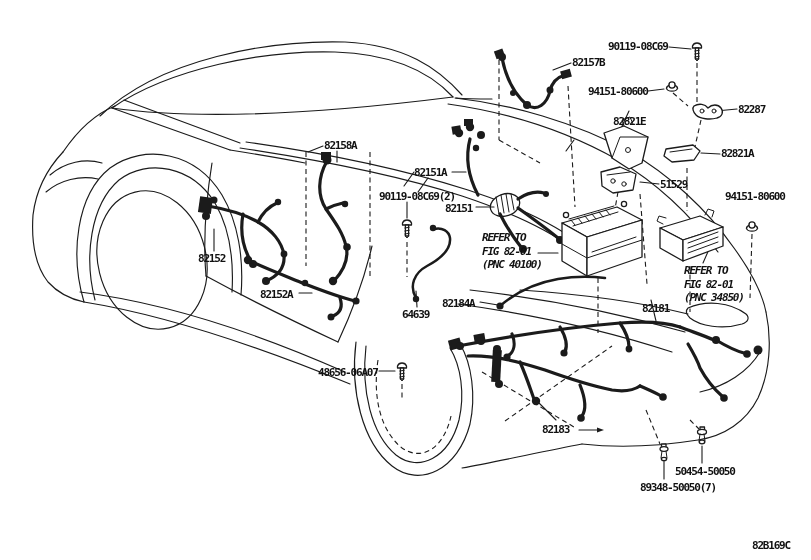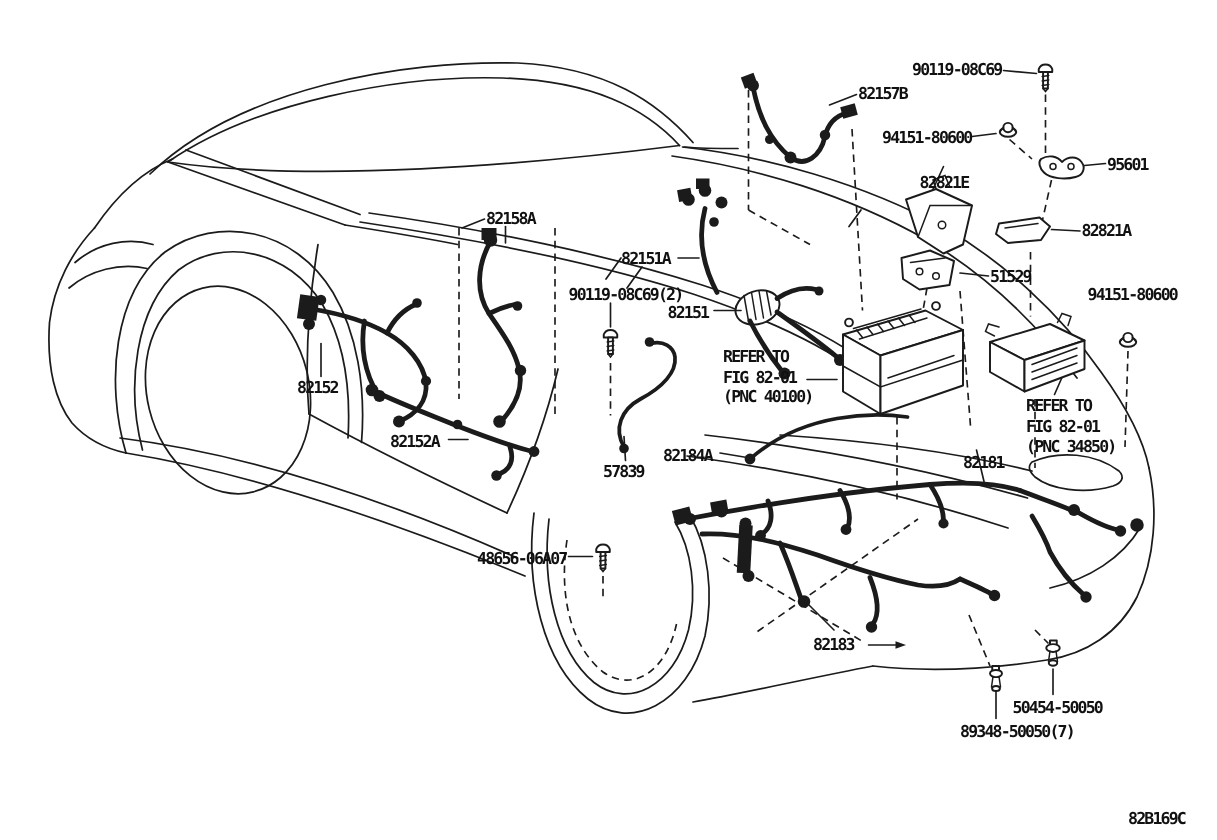--- a/index.html
+++ b/index.html
@@ -2,21 +2,21 @@
 <html><head>
 <meta charset="utf-8">
 <style>
   html,body{margin:0;padding:0;background:#ffffff;}
   .stage{position:relative;width:811px;height:560px;background:#ffffff;overflow:hidden;
          font-family:"DejaVu Sans Mono","Liberation Mono",monospace;}
   .stage svg{position:absolute;left:0;top:0;}
   .lbl{position:absolute;font-size:11px;font-weight:700;letter-spacing:-1.2px;
        color:#111;white-space:nowrap;line-height:11px;}
   .note{position:absolute;font-size:11px;font-weight:700;letter-spacing:-1.2px;
-        color:#111;white-space:nowrap;line-height:13.5px;}
+        color:#111;white-space:nowrap;line-height:13.5px;font-style:italic;}
   .thin{stroke:#1b1b1b;stroke-width:1.15;fill:none;stroke-linecap:round;stroke-linejoin:round;}
   .dash{stroke:#1b1b1b;stroke-width:1.1;fill:none;stroke-dasharray:5 3.5;stroke-linecap:butt;}
   .lead{stroke:#1b1b1b;stroke-width:1.1;fill:none;stroke-linecap:round;}
   .harn{stroke:#1b1b1b;stroke-width:3.2;fill:none;stroke-linecap:round;stroke-linejoin:round;}
   .wire{stroke:#1b1b1b;stroke-width:2.5;fill:none;stroke-linecap:round;}
   .blob{fill:#1b1b1b;stroke:none;}
   .part{stroke:#1b1b1b;stroke-width:1.3;fill:#ffffff;stroke-linejoin:round;}
   .pdet{stroke:#1b1b1b;stroke-width:1;fill:none;stroke-linecap:round;}
 </style>
 </head>
@@ -321,31 +321,31 @@
     <ellipse class="part" cx="664" cy="449" rx="4" ry="2.4"></ellipse>
     <path class="pdet" d="M662,451 L661,458 M666,451 L667,458"></path>
     <ellipse class="part" cx="664" cy="459" rx="2.6" ry="1.7"></ellipse>
   </g>
 </svg>
 
   <div class="lbl" style="left:608px;top:41px">90119-08C69</div>
   <div class="lbl" style="left:572px;top:57px">82157B</div>
   <div class="lbl" style="left:588px;top:86px">94151-80600</div>
   <div class="lbl" style="left:613px;top:116px">82821E</div>
-  <div class="lbl" style="left:738px;top:104px">95601</div>
+  <div class="lbl" style="left:738px;top:104px">82287</div>
   <div class="lbl" style="left:721px;top:148px">82821A</div>
   <div class="lbl" style="left:660px;top:179px">51529</div>
   <div class="lbl" style="left:725px;top:191px">94151-80600</div>
   <div class="lbl" style="left:324px;top:140px">82158A</div>
   <div class="lbl" style="left:414px;top:167px">82151A</div>
   <div class="lbl" style="left:379px;top:191px">90119-08C69(2)</div>
   <div class="lbl" style="left:445px;top:203px">82151</div>
   <div class="lbl" style="left:198px;top:253px">82152</div>
   <div class="lbl" style="left:260px;top:289px">82152A</div>
-  <div class="lbl" style="left:402px;top:309px">57839</div>
+  <div class="lbl" style="left:402px;top:309px">64639</div>
   <div class="lbl" style="left:442px;top:298px">82184A</div>
   <div class="lbl" style="left:642px;top:303px">82181</div>
   <div class="lbl" style="left:318px;top:367px">48656-06A07</div>
   <div class="lbl" style="left:542px;top:424px">82183</div>
   <div class="lbl" style="left:675px;top:466px">50454-50050</div>
   <div class="lbl" style="left:640px;top:482px">89348-50050(7)</div>
 
   <div class="note" style="left:482px;top:231px">
     <div>REFER TO</div>
     <div>FIG 82-01</div>

